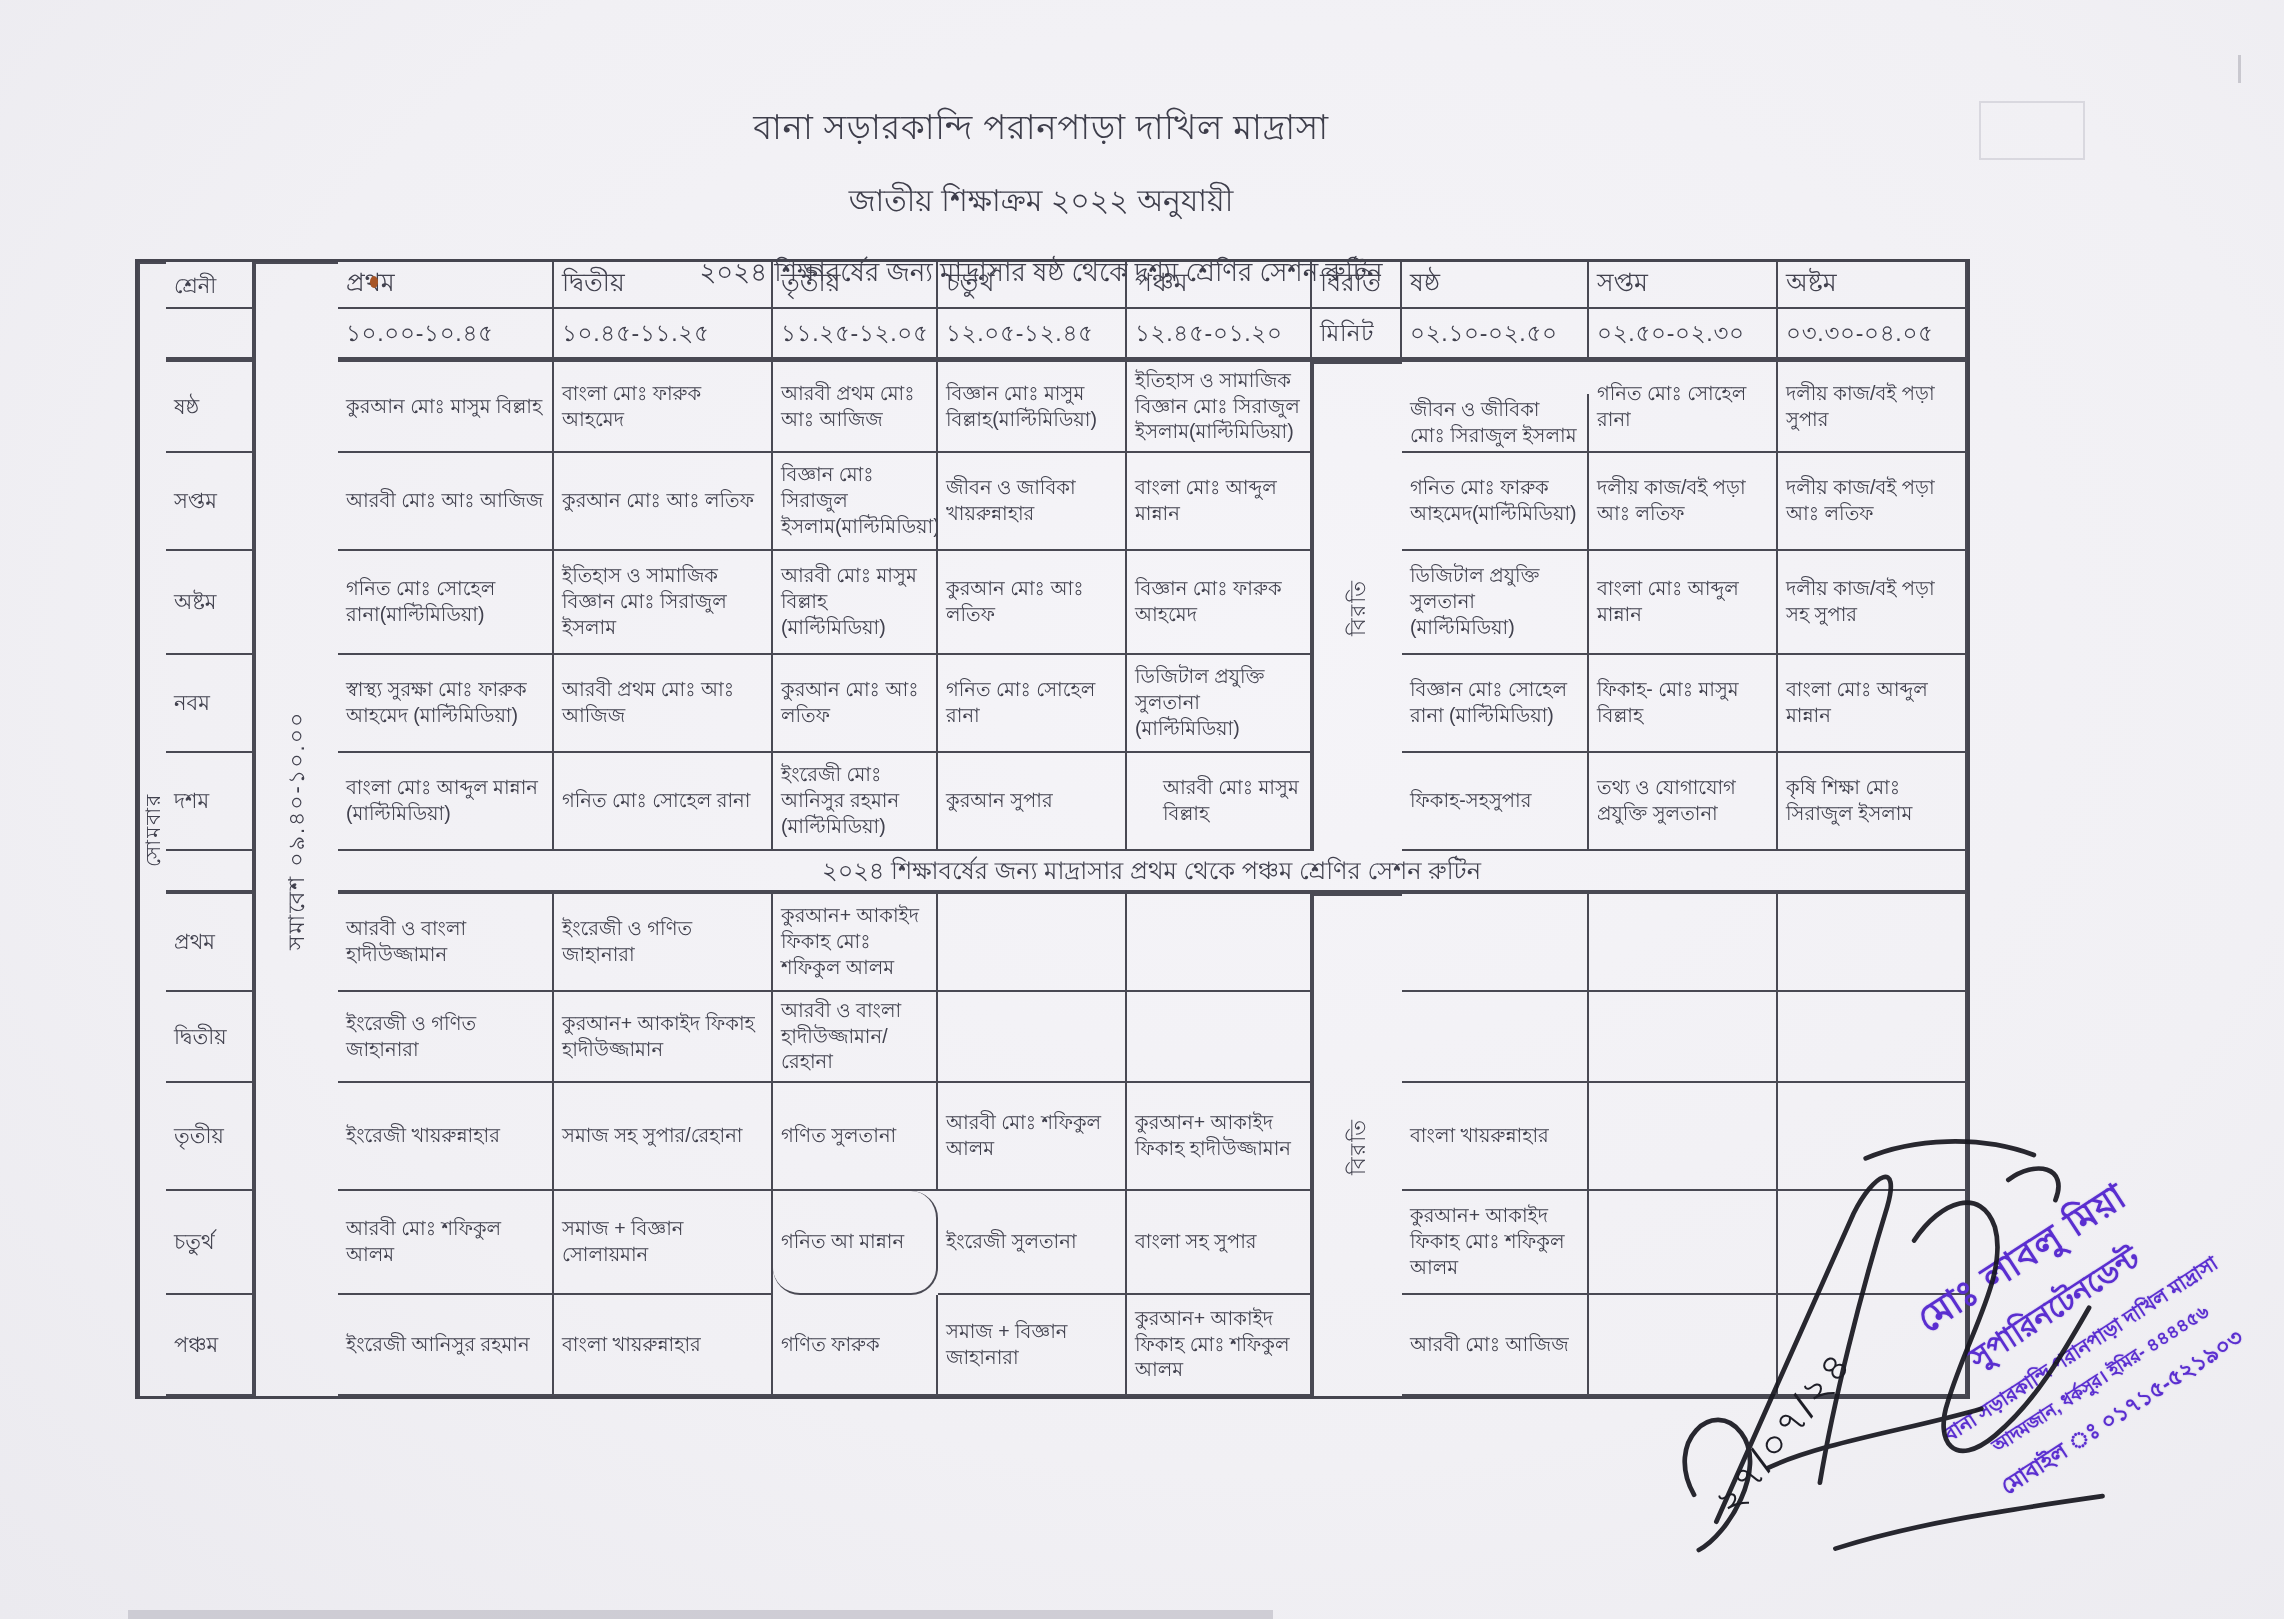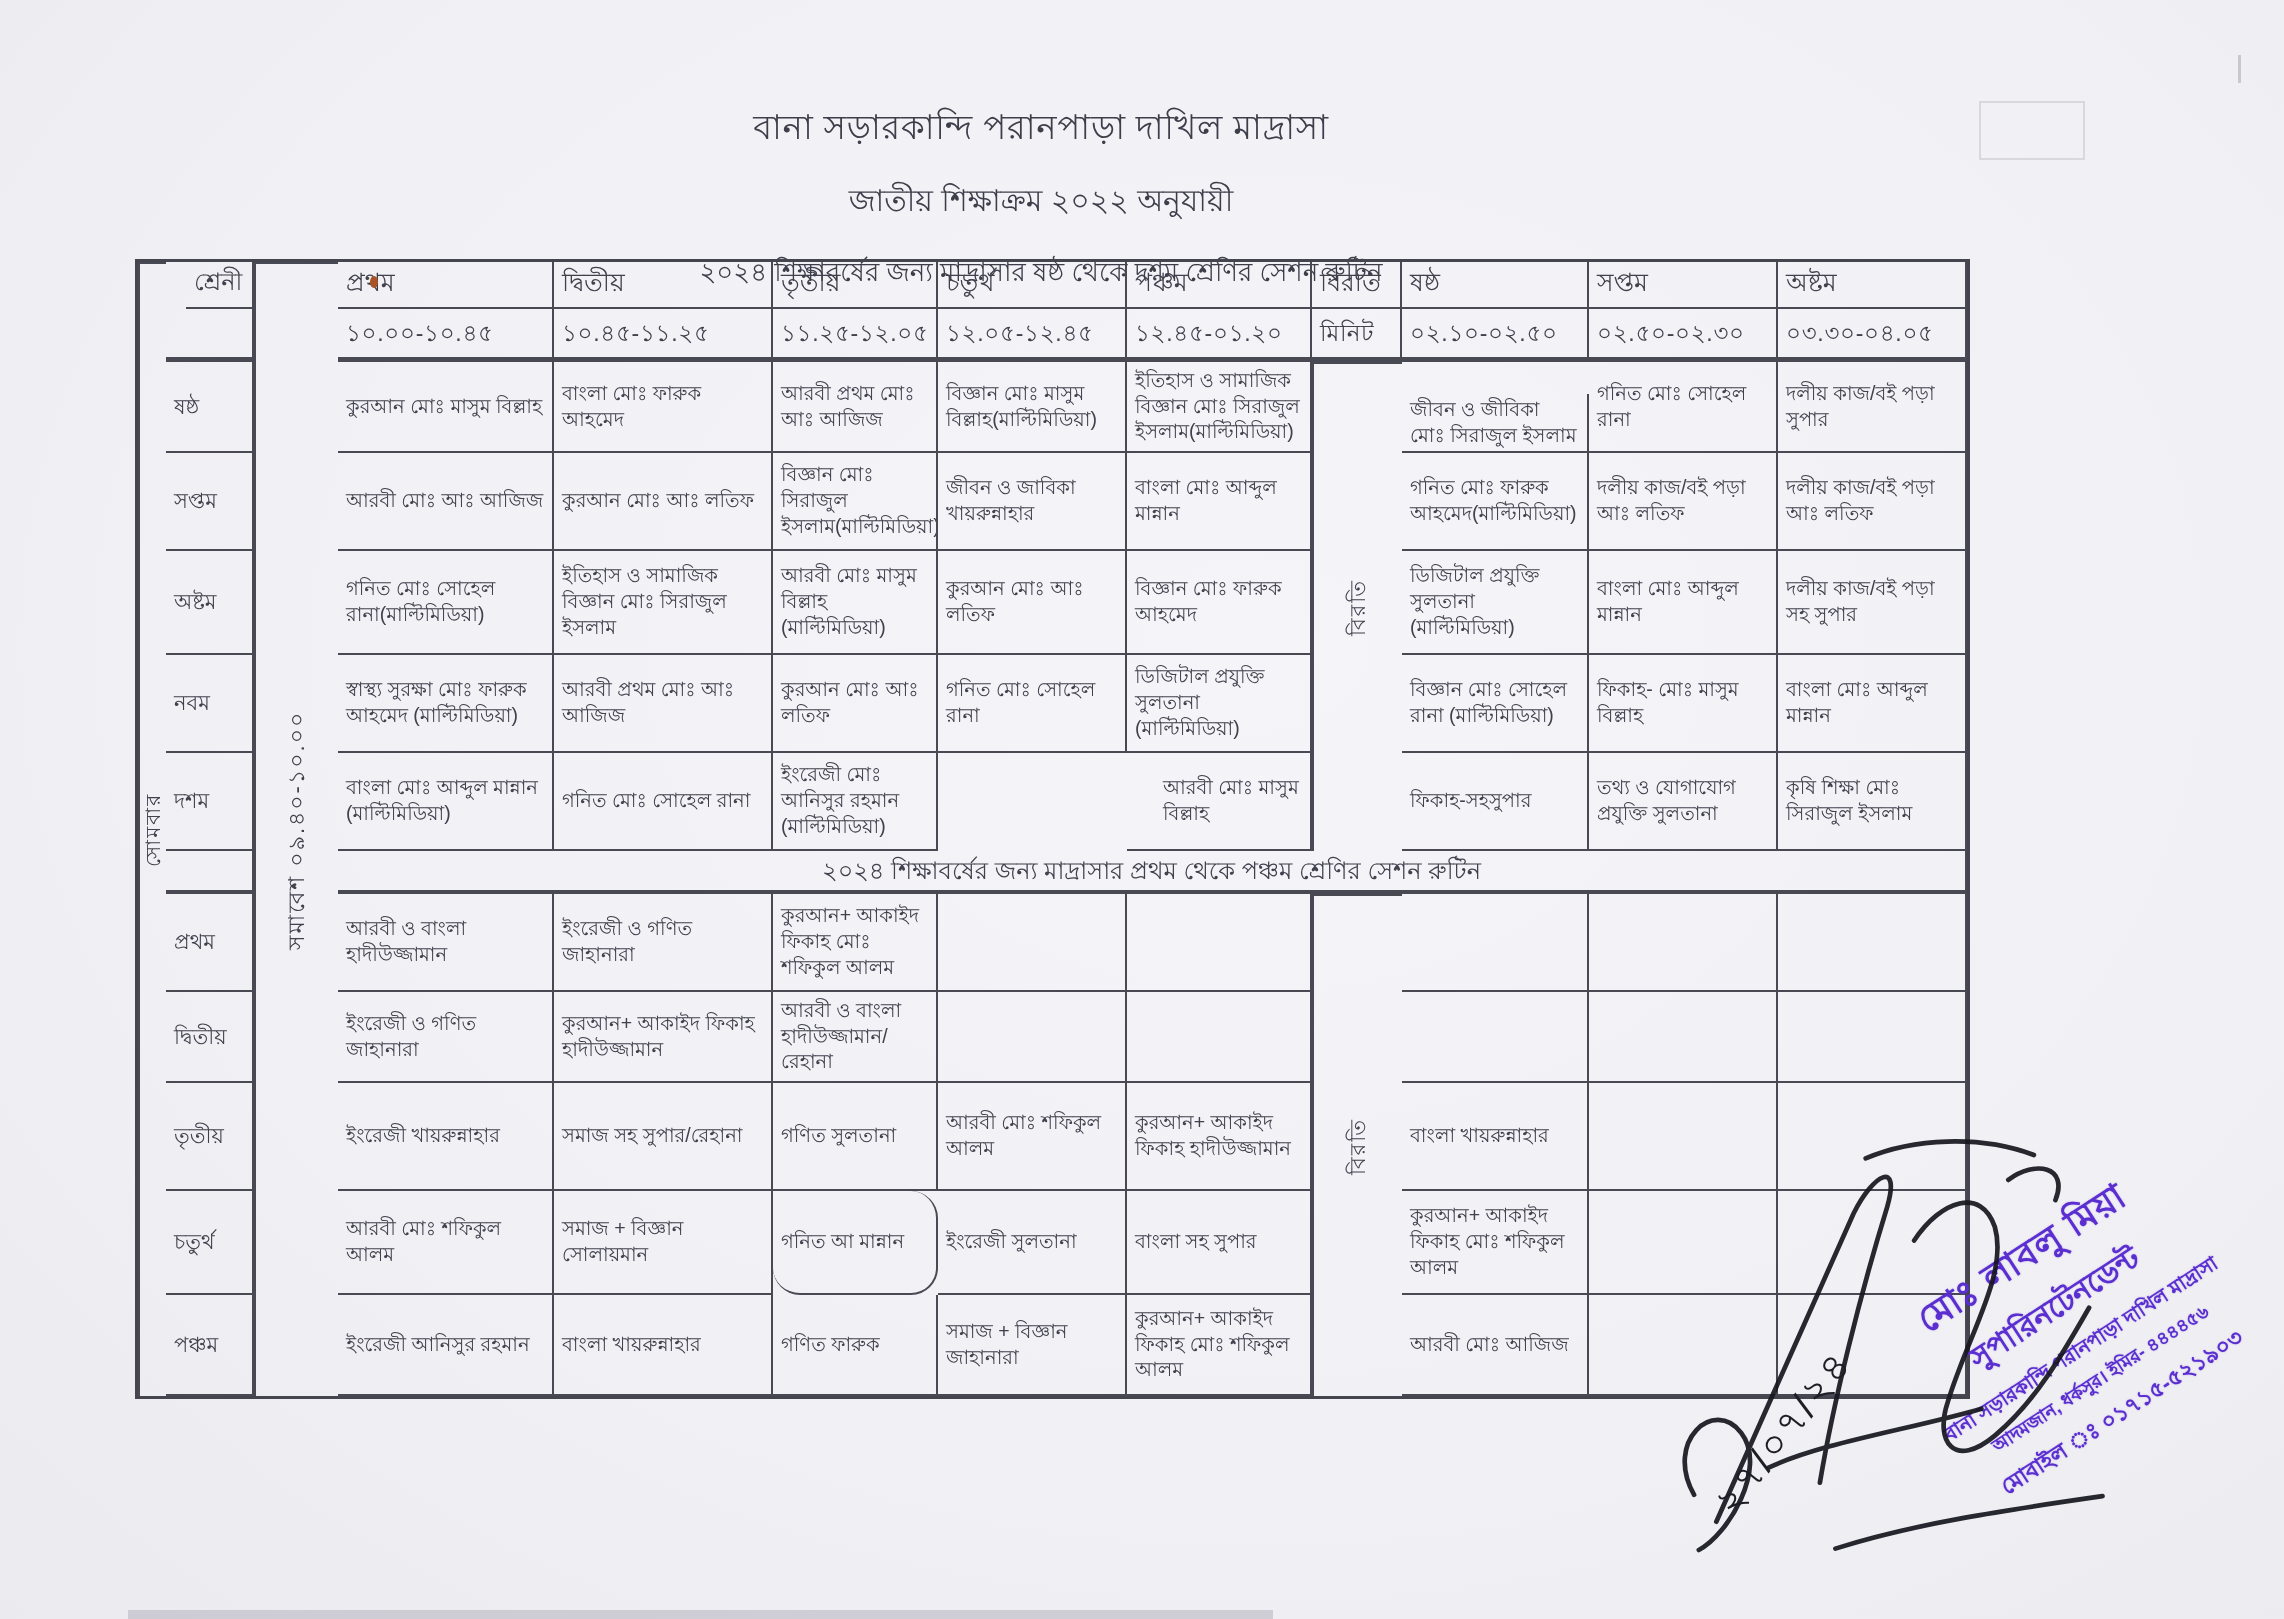--- a/index.html
+++ b/index.html
@@ -30,21 +30,21 @@
     border-right:2px solid #494953;
     border-bottom:2px solid #494953;
     padding:5.4px 8px;
     font-size:19.5px;line-height:1.32;
     display:flex;align-items:center;
     text-align:left;color:#41414e;
     overflow:hidden;
   }
   .hdr.pname{font-size:25px;align-items:flex-start;padding-top:4px;}
   .hdr.ptime{font-size:23px;border-bottom-width:5.4px;letter-spacing:0.7px;}
-  .hdr.class-hdr{font-size:24px;align-items:flex-start;padding-top:4px;margin-left:20px;}
+  .hdr.class-hdr{font-size:21px;align-items:flex-start;padding-top:10px;}
   .hdr.spacer{border-bottom-width:5.4px;}
   .classname{font-size:21px;}
   .subj{}
   .divider{justify-content:center;text-align:center;font-size:24px;border-bottom-width:4px;}
   .divider-side{border-bottom-width:4px;}
   .vlabel{
     writing-mode:vertical-rl;transform:rotate(180deg);
     justify-content:center;align-items:center;
     font-size:20px;letter-spacing:2px;padding:2.7px;
     text-align:center;
@@ -147,20 +147,21 @@
       <div class="cell subj" style="grid-area: 6 / 6 / 7 / 7;">কুরআন মোঃ আঃ লতিফ</div>
       <div class="cell subj" style="grid-area: 6 / 7 / 7 / 8;">গনিত মোঃ সোহেল রানা</div>
       <div class="cell subj" style="grid-area: 6 / 8 / 7 / 9;">ডিজিটাল প্রযুক্তি সুলতানা (মাল্টিমিডিয়া)</div>
       <div class="cell subj" style="grid-area: 6 / 10 / 7 / 11;">বিজ্ঞান মোঃ সোহেল রানা (মাল্টিমিডিয়া)</div>
       <div class="cell subj" style="grid-area: 6 / 11 / 7 / 12;">ফিকাহ- মোঃ মাসুম বিল্লাহ</div>
       <div class="cell subj" style="grid-area: 6 / 12 / 7 / 13;">বাংলা মোঃ আব্দুল মান্নান</div>
       <div class="cell classname" style="grid-area: 7 / 2 / 8 / 3;">দশম</div>
       <div class="cell subj" style="grid-area: 7 / 4 / 8 / 5;">বাংলা মোঃ আব্দুল মান্নান (মাল্টিমিডিয়া)</div>
       <div class="cell subj" style="grid-area: 7 / 5 / 8 / 6;">গনিত মোঃ সোহেল রানা</div>
       <div class="cell subj" style="grid-area: 7 / 6 / 8 / 7;">ইংরেজী মোঃ আনিসুর রহমান (মাল্টিমিডিয়া)</div>
+      <div class="cell subj" style="grid-area: 7 / 7 / 8 / 8;">কুরআন  সুপার</div>
       <div class="cell subj" style="grid-area: 7 / 8 / 8 / 9; padding-left: 36px;">আরবী মোঃ মাসুম বিল্লাহ</div>
       <div class="cell subj" style="grid-area: 7 / 10 / 8 / 11;">ফিকাহ-সহসুপার</div>
       <div class="cell subj" style="grid-area: 7 / 11 / 8 / 12;">তথ্য ও যোগাযোগ প্রযুক্তি সুলতানা</div>
       <div class="cell subj" style="grid-area: 7 / 12 / 8 / 13;">কৃষি শিক্ষা  মোঃ সিরাজুল ইসলাম</div>
       <div class="cell vlabel brk" style="grid-area: 3 / 9 / 8 / 10;">বিরতি</div>
       <div class="cell divider-side" style="grid-area: 8 / 2 / 9 / 3;"></div>
       <div class="cell divider" style="grid-area: 8 / 4 / 9 / 13;">২০২৪ শিক্ষাবর্ষের জন্য মাদ্রাসার প্রথম থেকে পঞ্চম শ্রেণির সেশন রুটিন</div>
       <div class="cell classname" style="grid-area: 9 / 2 / 10 / 3;">প্রথম</div>
       <div class="cell subj" style="grid-area: 9 / 4 / 10 / 5;">আরবী ও বাংলা হাদীউজ্জামান</div>
       <div class="cell subj" style="grid-area: 9 / 5 / 10 / 6;">ইংরেজী ও  গণিত জাহানারা</div>

